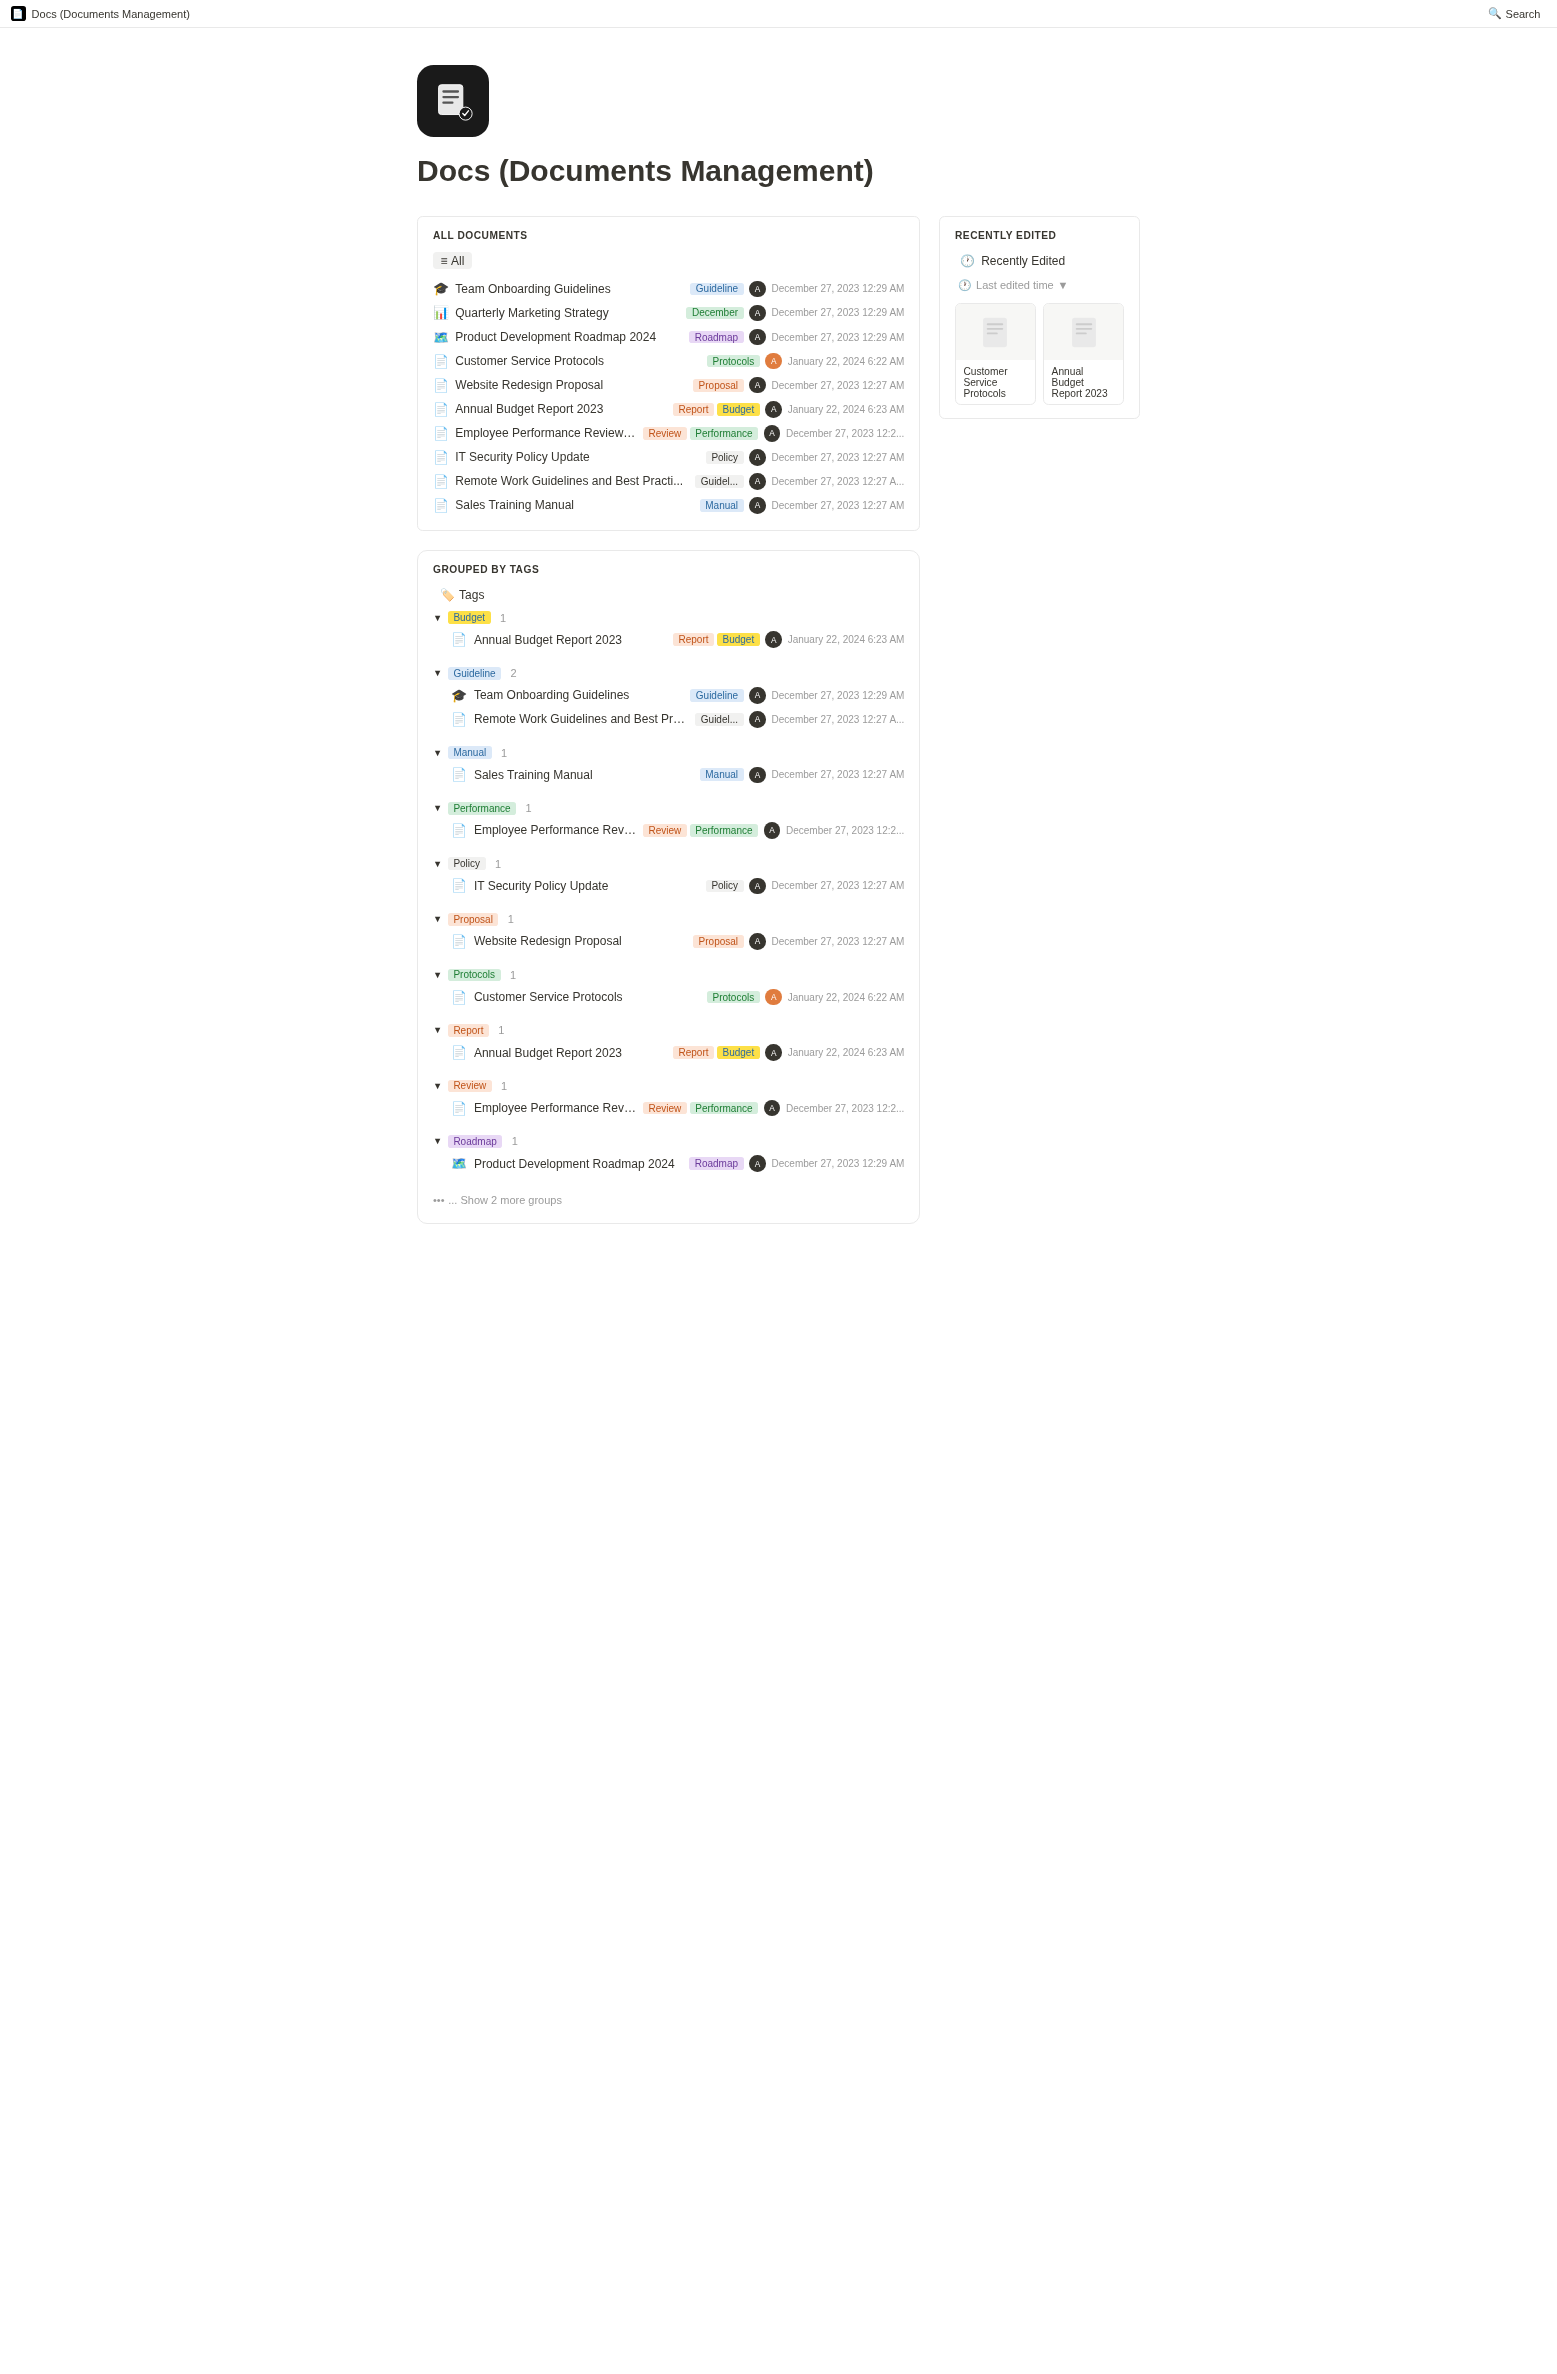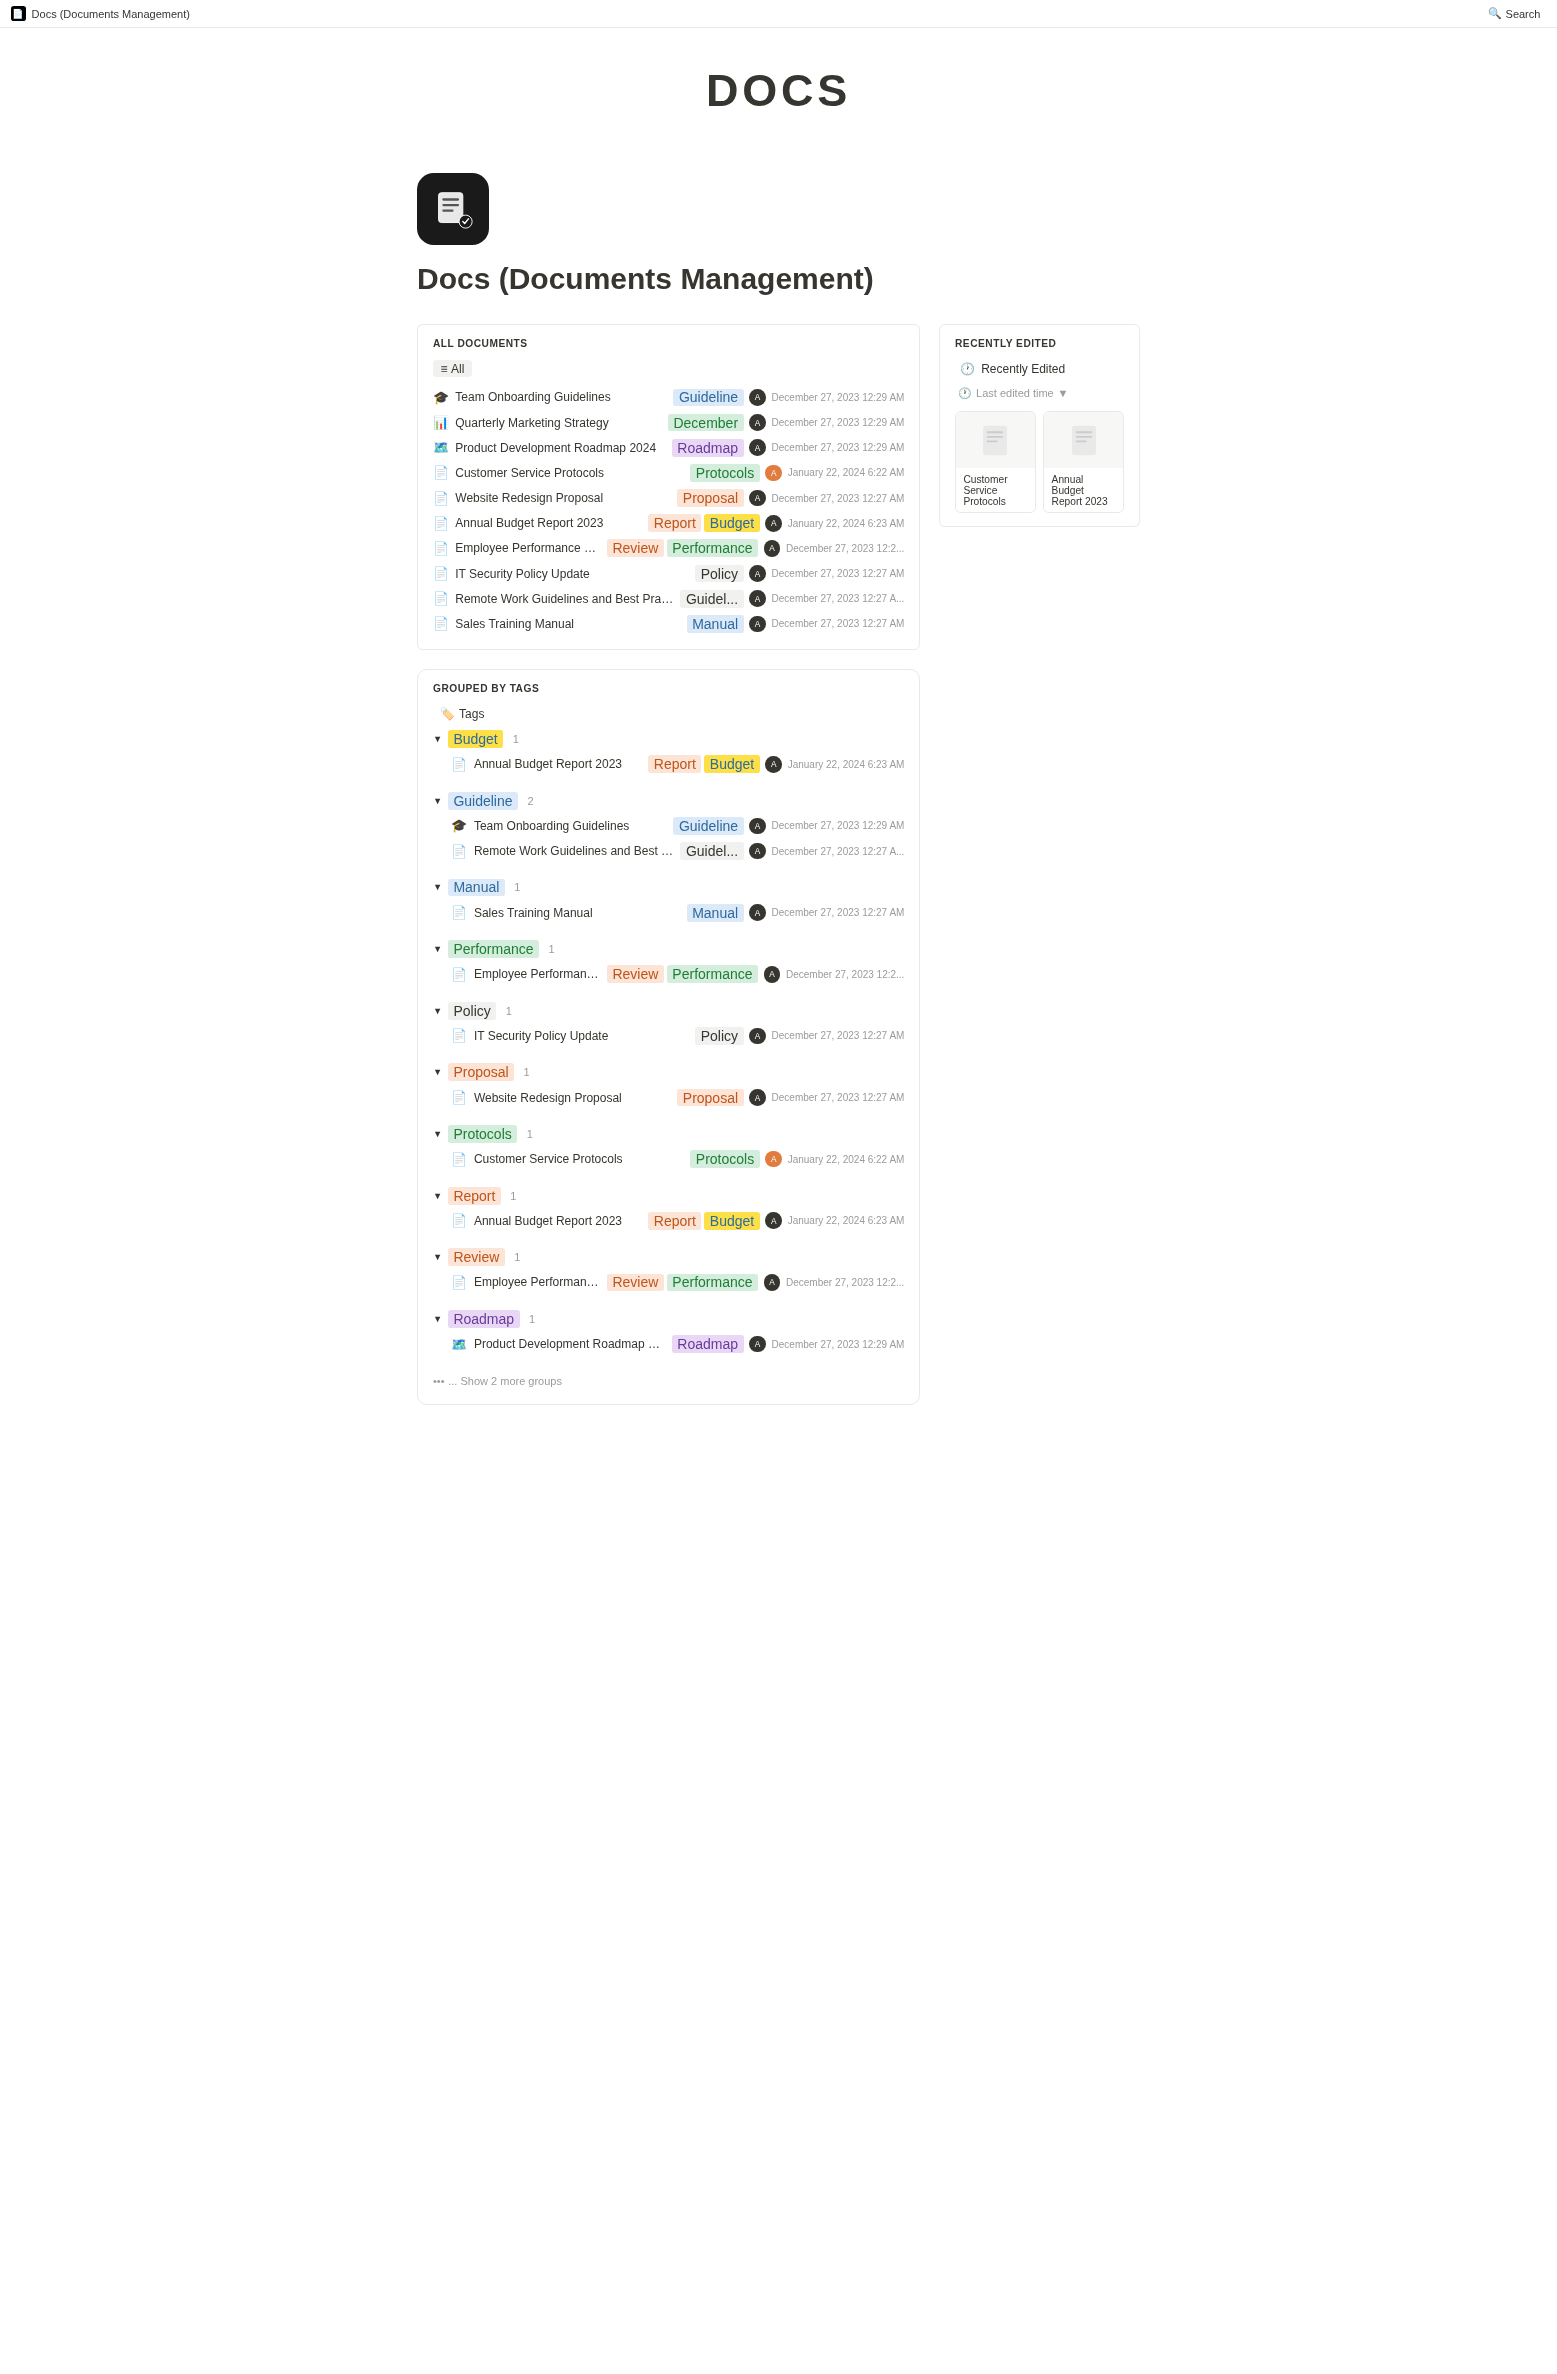--- a/index.html
+++ b/index.html
@@ -167,21 +167,21 @@
       min-width: 0;
     }
     .doc-tags {
       display: flex;
       gap: 2.8px;
       flex-shrink: 0;
     }
     .tag {
       padding: 0.9px 5.6px;
       border-radius: 2.8px;
-      font-size: 14px;
+      font-size: 10px;
       font-weight: 500;
       white-space: nowrap;
     }
     .tag-guideline { background: #dce9f8; color: #2d6aa0; }
     .tag-strategy { background: #d4eddc; color: #1e7e34; }
     .tag-roadmap { background: #e8d8f5; color: #6b3a9b; }
     .tag-protocols { background: #d4eddc; color: #1e7e34; }
     .tag-proposal { background: #fce4d6; color: #c0541a; }
     .tag-report { background: #fce4d6; color: #c0541a; }
     .tag-budget { background: #fde047; color: #2d6aa0; }
@@ -323,21 +323,20 @@
     <span>Docs (Documents Management)</span>
   </div>
   <div class="search-btn">
     <span>🔍</span>
     <span>Search</span>
   </div>
 </div>
 
 <div class="page-container">
 
-  <div class="hero-title">DOCS</div>
 
   <div class="app-icon">
     <svg viewBox="0 0 44 44" fill="none" xmlns="http://www.w3.org/2000/svg">
       <rect x="6" y="4" width="26" height="32" rx="3" fill="white" opacity="0.9"></rect>
       <rect x="6" y="4" width="26" height="32" rx="3" stroke="white" stroke-width="1" fill="none"></rect>
       <rect x="10" y="10" width="18" height="2.5" rx="1.2" fill="#555"></rect>
       <rect x="10" y="16" width="18" height="2.5" rx="1.2" fill="#555"></rect>
       <rect x="10" y="22" width="12" height="2.5" rx="1.2" fill="#555"></rect>
       <rect x="28" y="28" width="14" height="14" rx="7" fill="#1a1a1a"></rect>
       <rect x="28" y="28" width="14" height="14" rx="7" stroke="white" stroke-width="1"></rect>

